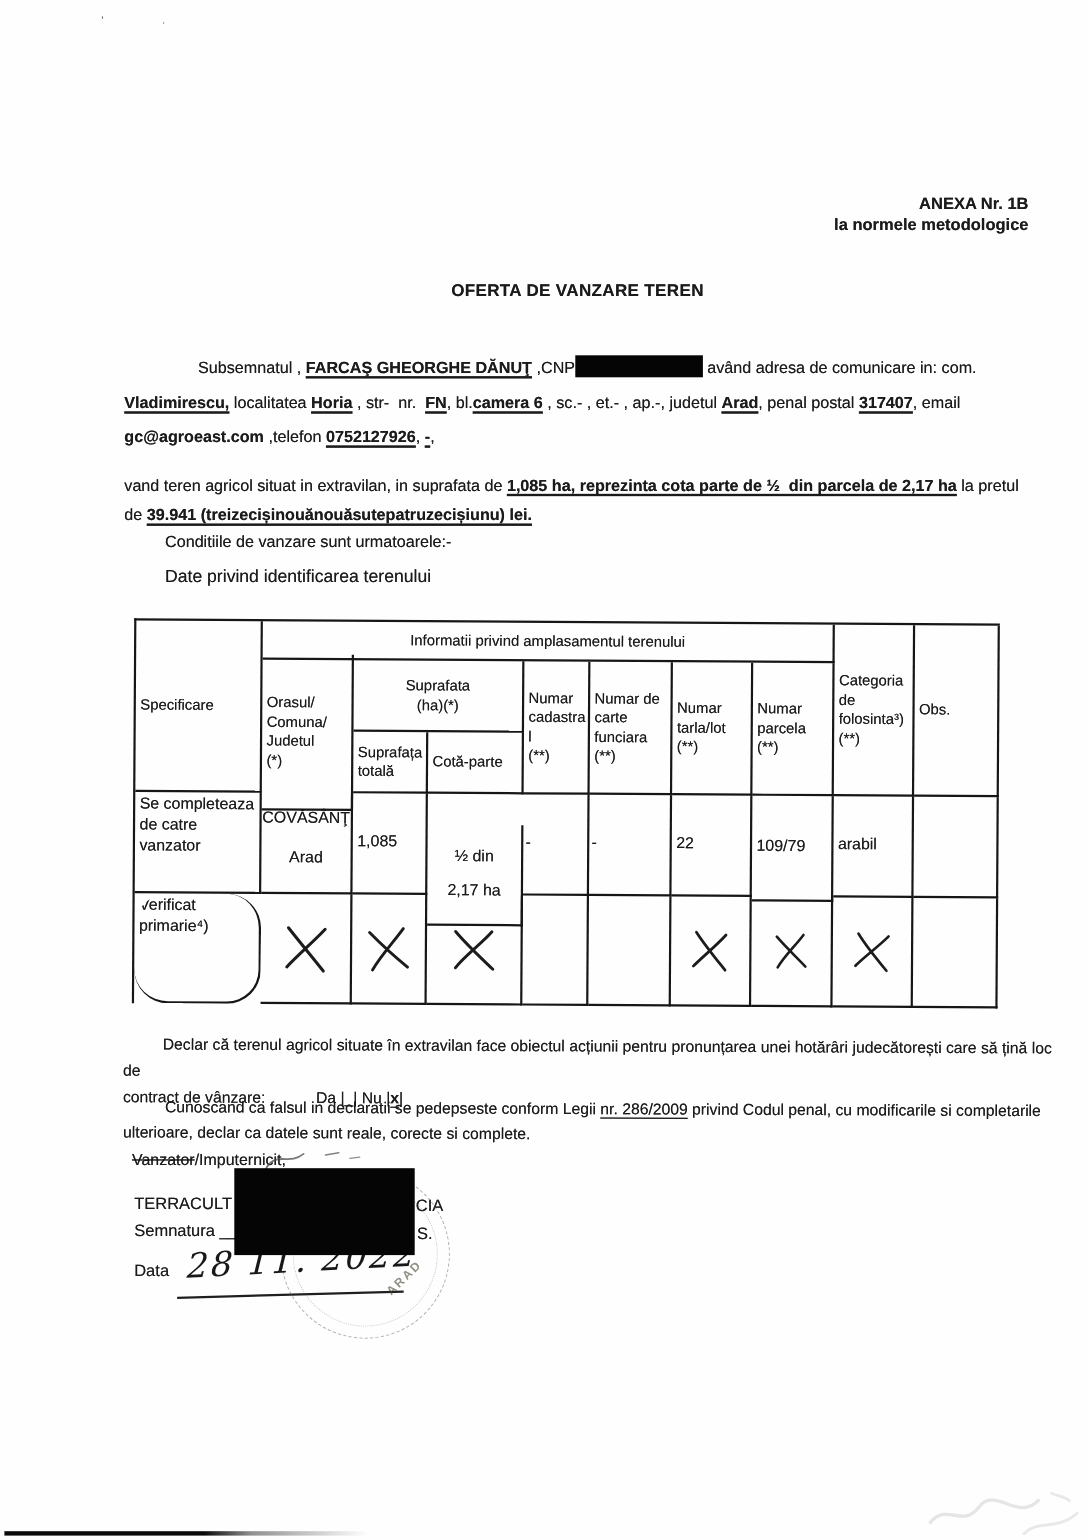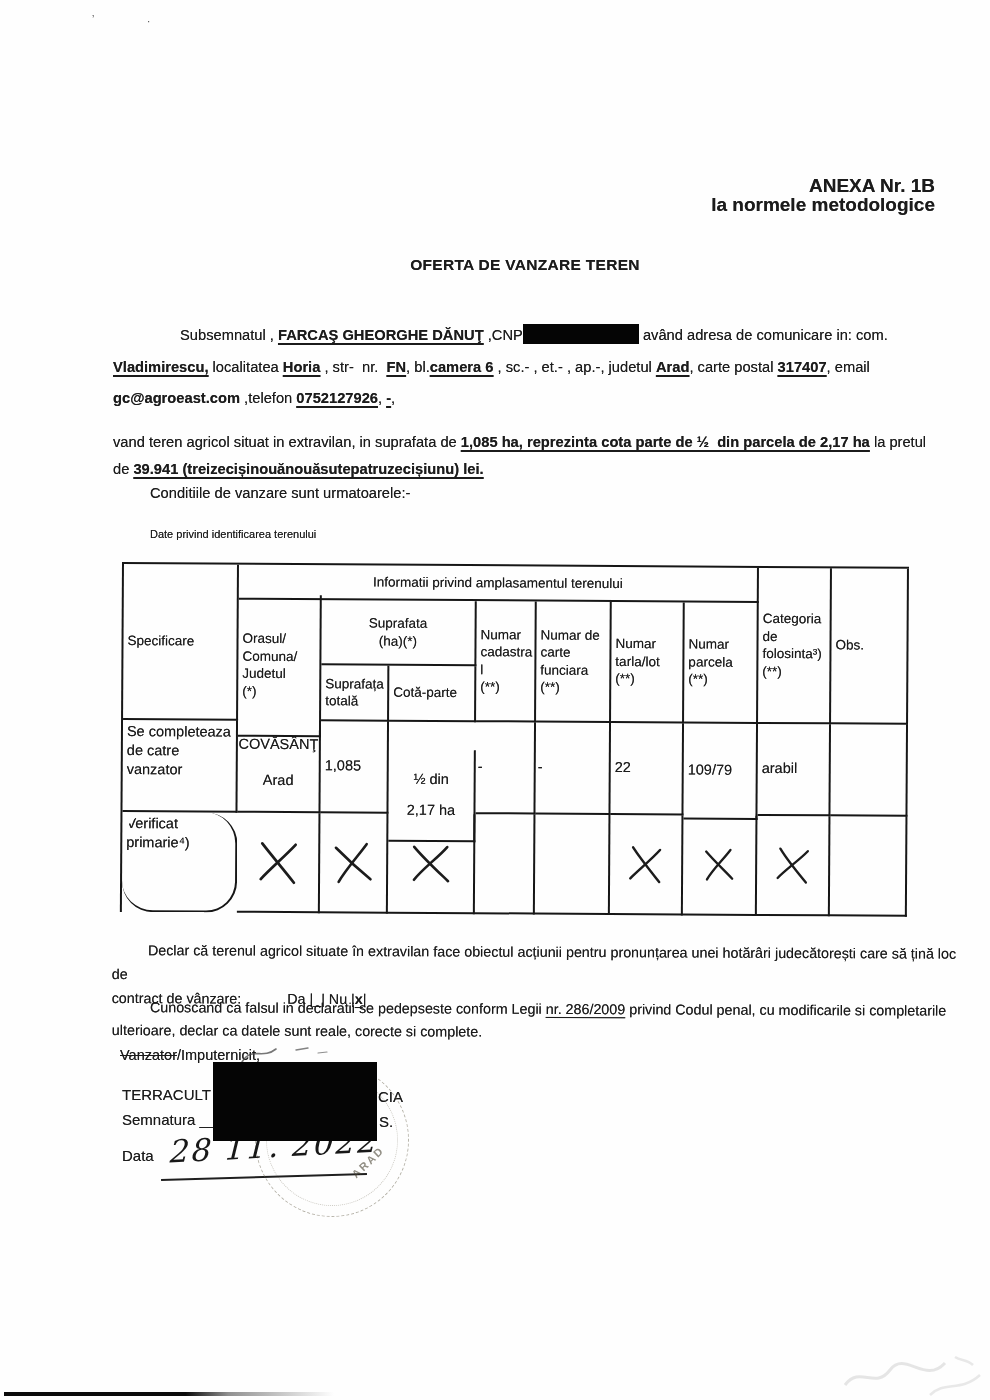--- a/index.html
+++ b/index.html
@@ -34,40 +34,40 @@
   .speck{color:#444;font-size:10px;}
 </style>
 </head>
 <body>
 
 <div class="page">
 
   <div class="abs speck" style="left:92px;top:14px;">’</div>
   <div class="abs speck" style="left:147px;top:16px;">·</div>
 
-  <div class="abs soft" style="right:55px;top:176px;text-align:right;font-size:19px;font-weight:700;line-height:19px;">
+  <div class="abs soft" style="right:55px;top:176px;text-align:right;font-size:15px;font-weight:700;line-height:19px;">
     <div>ANEXA Nr. 1B</div>
     <div>la normele metodologice</div>
   </div>
 
   <div class="abs soft" style="left:65px;top:256px;width:920px;text-align:center;font-size:15.5px;font-weight:700;letter-spacing:.3px;">OFERTA DE VANZARE TEREN</div>
 
   <div class="abs soft" style="left:113px;top:320px;width:852px;font-size:14.7px;line-height:31.5px;">
     <div class="line"><span style="display:inline-block;width:67px;"></span><span>Subsemnatul , </span><span class="bu">FARCAŞ GHEORGHE DĂNUŢ</span><span> ,CNP</span><span class="redact" style="position:relative;display:inline-block;width:116px;height:20px;vertical-align:-4px;"></span><span> având adresa de comunicare in: com.</span></div>
-    <div class="line"><span class="bu">Vladimirescu,</span><span> localitatea </span><span class="bu">Horia</span><span> , str-  nr.  </span><span class="bu">FN</span><span>, bl.</span><span class="bu">camera 6</span><span> , sc.- , et.- , ap.-, judetul </span><span class="bu">Arad</span><span>, carte postal </span><span class="bu">317407</span><span>, email</span></div>
+    <div class="line"><span class="bu">Vladimirescu,</span><span> localitatea </span><span class="bu">Horia</span><span> , str-  nr.  </span><span class="bu">FN</span><span>, bl.</span><span class="bu">camera 6</span><span> , sc.- , et.- , ap.-, judetul </span><span class="bu">Arad</span><span>, penal postal </span><span class="bu">317407</span><span>, email</span></div>
     <div class="line"><span class="b">gc@agroeast.com</span><span> ,telefon </span><span class="bu">0752127926</span><span>, </span><span class="bu">-</span><span>,</span></div>
   </div>
 
   <div class="abs soft" style="left:113px;top:429px;width:860px;font-size:14.7px;line-height:27px;">
     <div class="line"><span>vand teren agricol situat in extravilan, in suprafata de </span><span class="bu">1,085 ha, reprezinta cota parte de ½  din parcela de 2,17 ha</span><span> la pretul</span></div>
     <div class="line"><span>de </span><span class="bu">39.941 (treizecișinouănouăsutepatruzecișiunu) lei.</span></div>
   </div>
 
   <div class="abs soft line" style="left:150px;top:485px;font-size:14.7px;">Conditiile de vanzare sunt urmatoarele:-</div>
-  <div class="abs soft line" style="left:150px;top:528px;font-size:11px;">Date privind identificarea terenului</div>
+  <div class="abs soft line" style="left:150px;top:516px;font-size:16px;">Date privind identificarea terenului</div>
 
   <div class="doc-table soft">
 
     <div class="cell" style="left:0;top:0;width:115px;height:156px;">Specificare</div>
     <div class="cell center" style="left:115px;top:0;width:520px;height:35px;">Informatii privind amplasamentul terenului</div>
     <div class="cell" style="left:115px;top:30px;width:83px;height:142px;">Orasul/
 Comuna/
 Judetul
 (*)</div>
     <div class="cell center" style="left:198px;top:35px;width:155px;height:65px;">Suprafata

